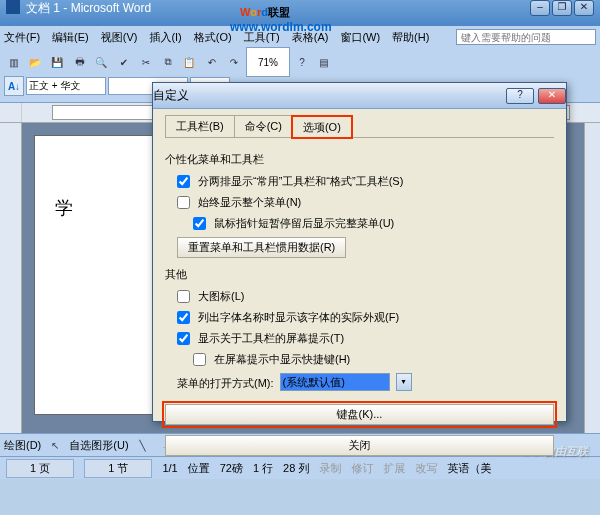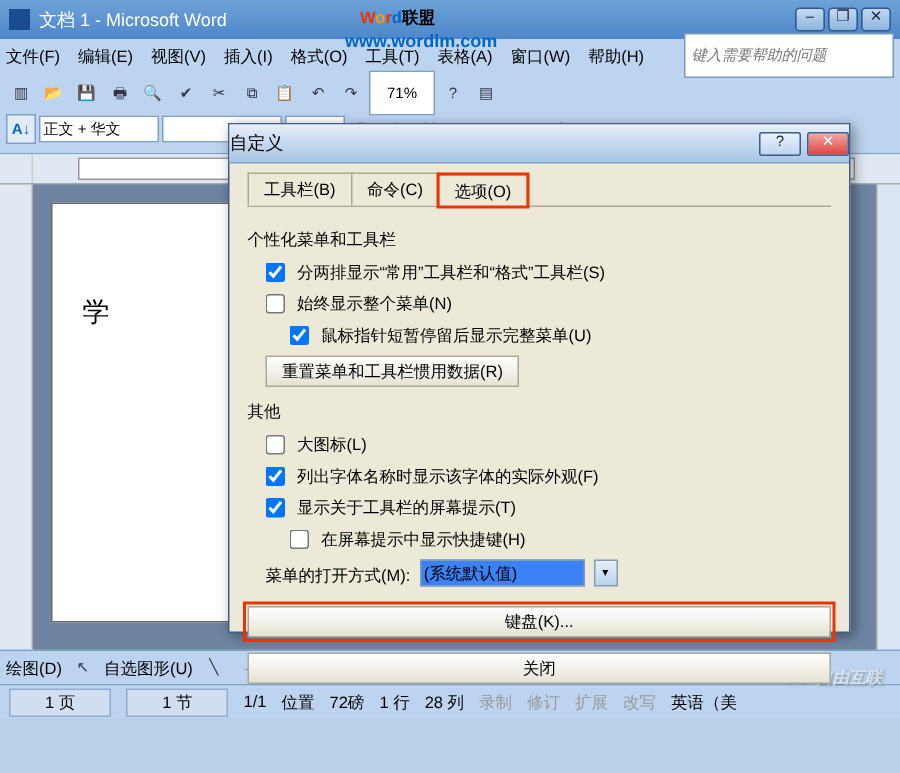--- a/index.html
+++ b/index.html
@@ -1,24 +1,24 @@
 <!DOCTYPE html>
 <html><head>
 <meta charset="utf-8">
 <style>
 * { box-sizing: border-box; margin: 0; padding: 0; font-family: "Microsoft YaHei", SimSun, Arial, sans-serif; font-size: 11px; }
 body { width: 600px; height: 515px; overflow: hidden; background: #b9d1e8; position: relative; }
-.titlebar { height: 26px; background: linear-gradient(#6ea2d8,#4d87c9); display: flex; align-items: center; padding: 0 6px; color: #fff; }
+.titlebar { height: 26px; background: linear-gradient(#6ea2d8,#4d87c9); display: flex; align-items: flex-start; padding: 0 6px; color: #fff; }
 .titlebar .icon { width: 14px; height: 14px; background: #1a4d8f; margin-right: 6px; display: inline-block; }
 .titlebar .title { flex: 1; font-size: 12px; }
 .window-btns { display: flex; gap: 2px; }
 .window-btns div { width: 20px; height: 16px; background: linear-gradient(#c3d9f0,#8fb5dd); border: 1px solid #2b5a94; border-radius: 3px; text-align: center; line-height: 12px; font-size: 10px; color: #224; }
 .menubar { height: 22px; background: #bcd4ef; display: flex; align-items: center; padding: 0 4px; gap: 12px; color: #000; }
 .menubar span { cursor: default; }
-.menubar .help-input { margin-left: auto; width: 140px; height: 16px; border: 1px solid #7a99bd; background: #fff; font-size: 10px; padding: 14px 4px; color: #888; font-style: italic; }
+.menubar .help-input { margin-left: auto; width: 140px; height: 16px; border: 1px solid #7a99bd; background: #fff; font-size: 10px; padding: 0 4px; color: #888; }
 .toolbars { background: #bcd4ef; padding: 2px 4px 4px; border-bottom: 1px solid #7ea0c8; }
 .tb-row { height: 24px; display: flex; align-items: center; gap: 2px; }
 .tb-btn { width: 20px; height: 20px; border: 1px solid transparent; display: inline-flex; align-items: center; justify-content: center; font-size: 10px; color: #334; }
 .tb-btn.box { border: 1px solid #7ea0c8; background: #e1ecf8; }
 .zoom { width: 44px; height: 30px; border: 1px solid #7ea0c8; background: #fff; font-size: 10px; text-align: center; }
 .select { height: 18px; border: 1px solid #7ea0c8; background: #fff; font-size: 10px; padding: 0 2px; }
 .ruler-area { background: #fff; height: 20px; border-bottom: 1px solid #aaa; display: flex; }
 .ruler-corner { width: 22px; background: #e0e8f3; border-right: 1px solid #ccc; }
 .ruler { flex: 1; background: #e0e8f3; position: relative; }
 .ruler::before { content: ""; position: absolute; left: 30px; right: 30px; top: 2px; bottom: 2px; background: #fff; border: 1px solid #999; }

